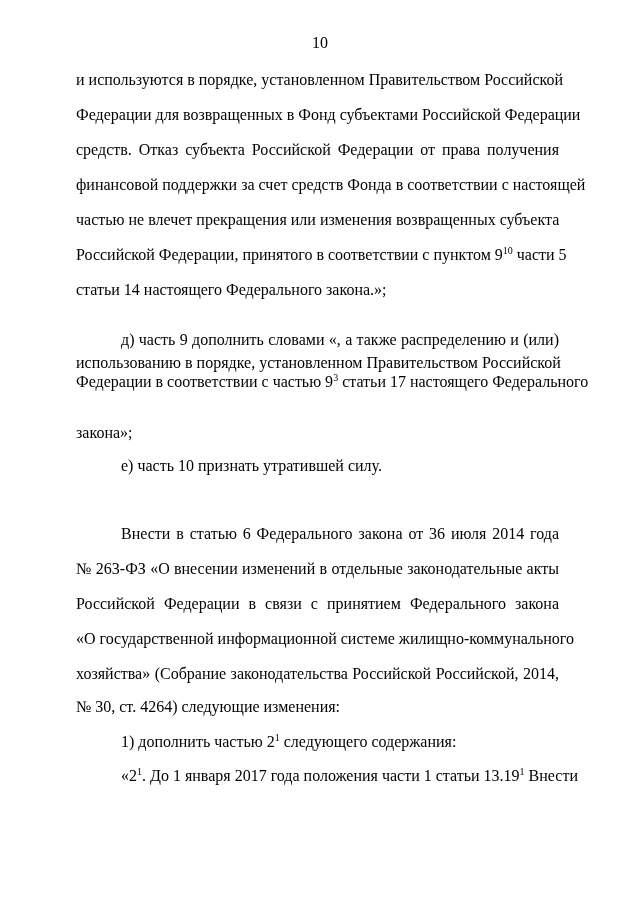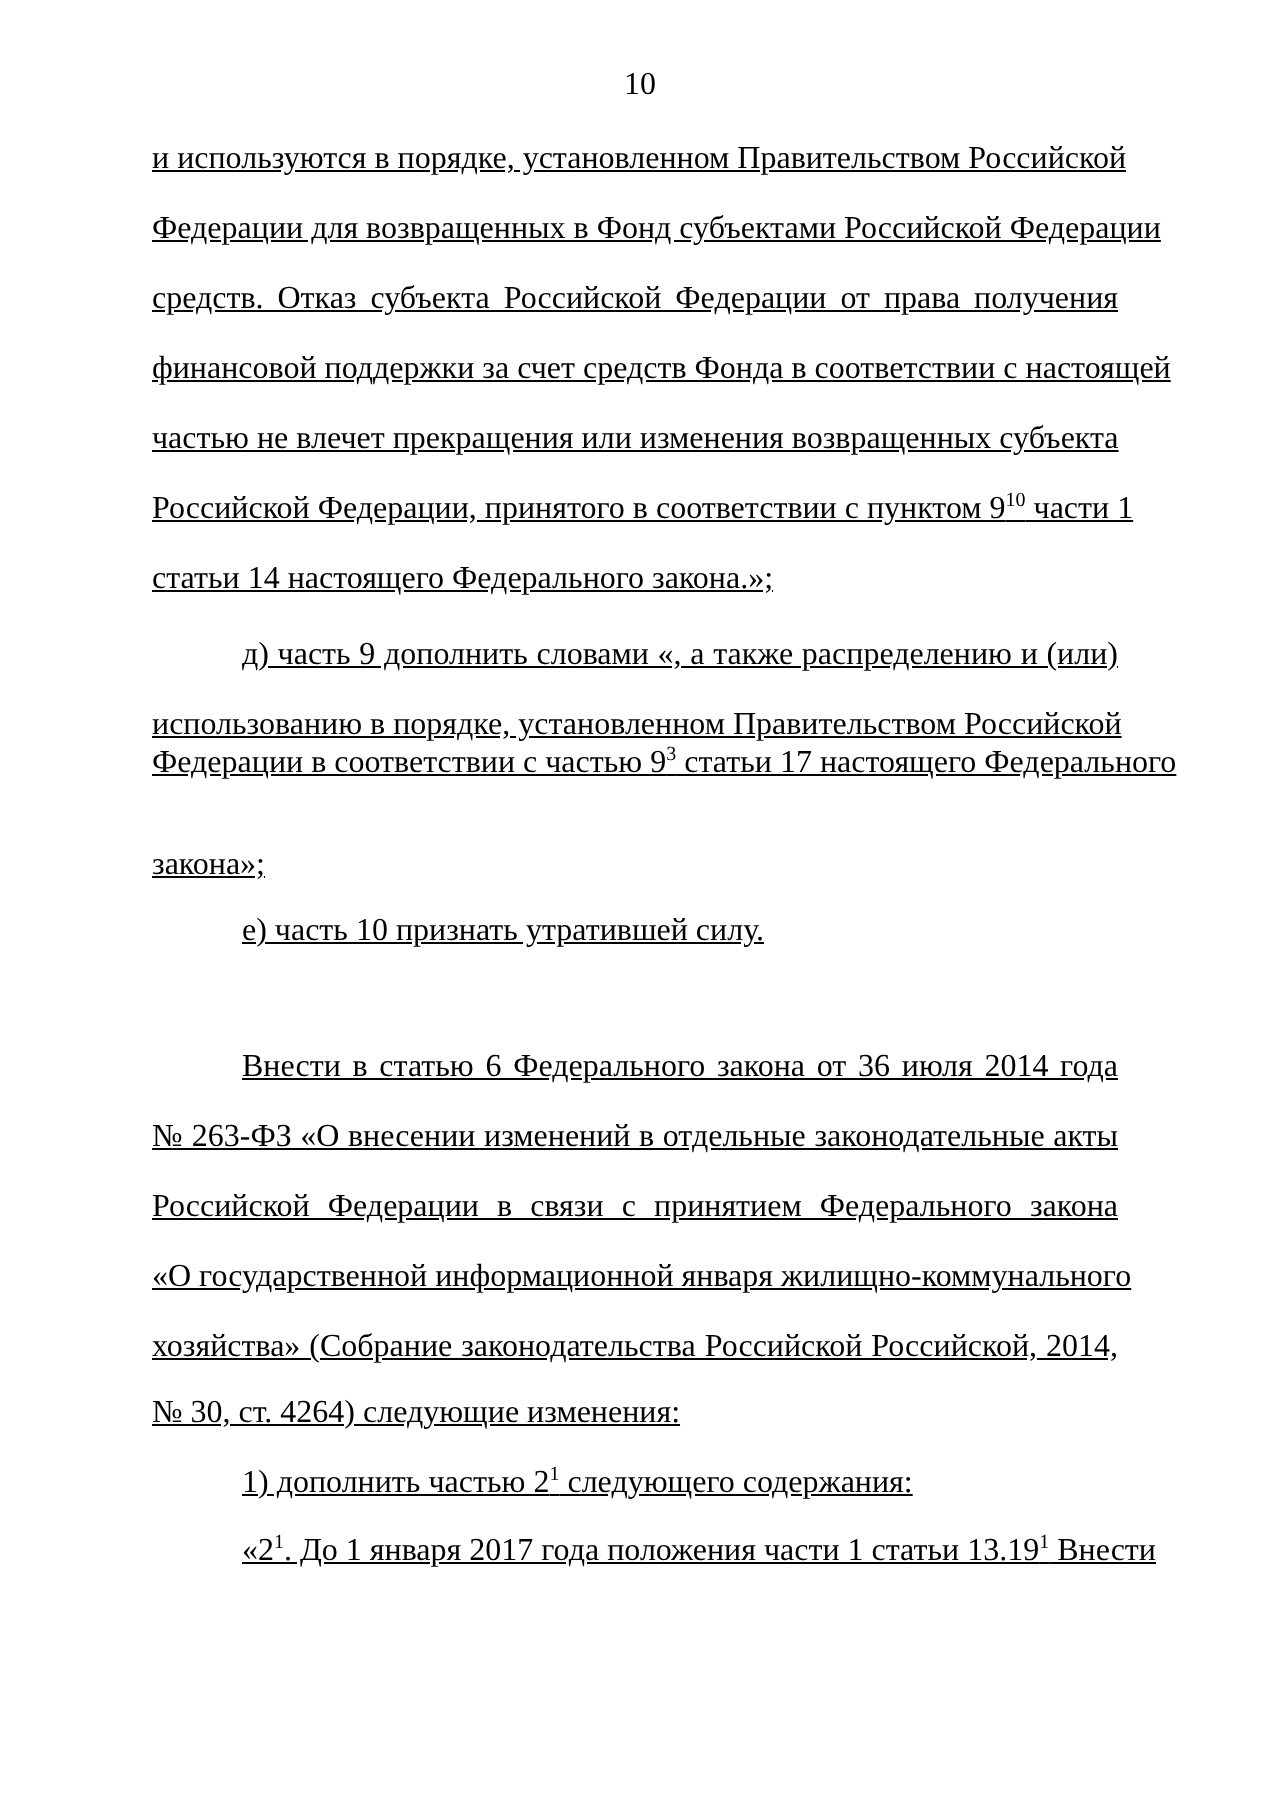--- a/index.html
+++ b/index.html
@@ -26,21 +26,20 @@
     }
     .line {
       position: absolute;
       left: 76px;
       width: 483px;
       font-size: 16px;
       line-height: 20px;
       white-space: nowrap;
       text-align: justify;
       text-align-last: justify;
-      text-decoration: underline;
     }
     .line.last {
       text-align-last: left;
     }
     .line.indent {
       left: 121px;
       width: 438px;
     }
     .line.heading {
       left: 121px;
@@ -56,34 +55,34 @@
 </head>
 <body>
 
 <div class="page-number">10</div>
 
 <div class="line" style="top:70px">и используются в порядке, установленном Правительством Российской</div>
 <div class="line" style="top:105px">Федерации для возвращенных в Фонд субъектами Российской Федерации</div>
 <div class="line" style="top:140px">средств. Отказ субъекта Российской Федерации от права получения</div>
 <div class="line" style="top:175px"><span>финансовой поддержки за счет средств Фонда в соответствии с настоящей</span></div>
 <div class="line" style="top:210px">частью не влечет прекращения или изменения возвращенных субъекта</div>
-<div class="line" style="top:245px"><span>Российской Федерации, принятого в соответствии с пунктом 9</span><sup>10</sup><span> части 1</span></div>
+<div class="line" style="top:245px"><span>Российской Федерации, принятого в соответствии с пунктом 9</span><sup>10</sup><span> части 5</span></div>
 <div class="line last" style="top:280px">статьи 14 настоящего Федерального закона.»;</div>
 
-<div class="line indent" style="top:318px">д) часть 9 дополнить словами «, а также распределению и (или)</div>
+<div class="line indent" style="top:330px">д) часть 9 дополнить словами «, а также распределению и (или)</div>
 <div class="line" style="top:353px">использованию в порядке, установленном Правительством Российской</div>
 <div class="line" style="top:372px"><span>Федерации в соответствии с частью 9</span><sup>3</sup><span> статьи 17 настоящего Федерального</span></div>
 <div class="line last" style="top:423px">закона»;</div>
 
 <div class="line indent last" style="top:456px">е) часть 10 признать утратившей силу.</div>
 
 <div class="line heading" style="top:489px"></div>
 
 <div class="line indent" style="top:524px">Внести в статью 6 Федерального закона от 36 июля 2014 года</div>
 <div class="line" style="top:559px">№ 263-ФЗ «О внесении изменений в отдельные законодательные акты</div>
 <div class="line" style="top:594px">Российской Федерации в связи с принятием Федерального закона</div>
-<div class="line" style="top:629px">«О государственной информационной января жилищно-коммунального</div>
+<div class="line" style="top:629px">«О государственной информационной системе жилищно-коммунального</div>
 <div class="line" style="top:664px">хозяйства» (Собрание законодательства Российской Российской, 2014,</div>
 <div class="line last" style="top:697px">№ 30, ст. 4264) следующие изменения:</div>
 
 <div class="line indent last" style="top:732px"><span>1) дополнить частью 2</span><sup>1</sup><span> следующего содержания:</span></div>
 
 <div class="line indent" style="top:766px"><span>«2</span><sup>1</sup><span>. До 1 января 2017 года положения части 1 статьи 13.19</span><sup>1</sup><span> Внести</span></div>
 
 </body></html>

